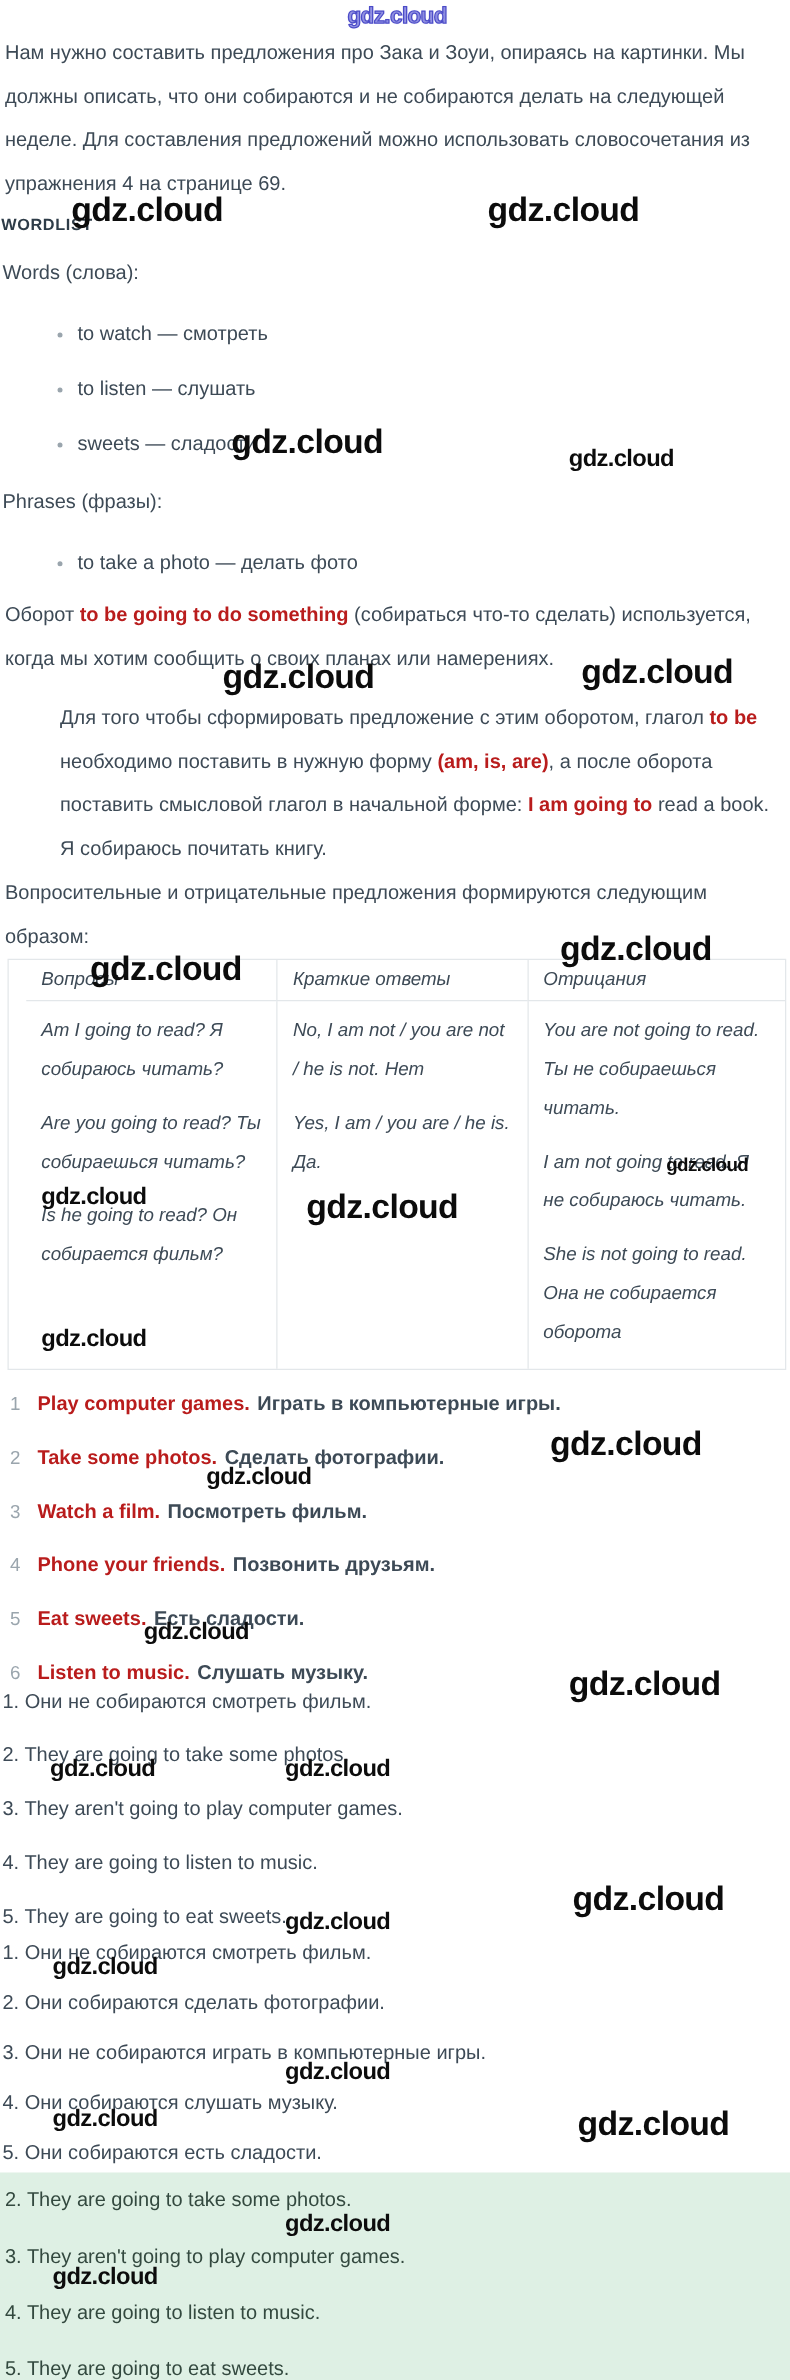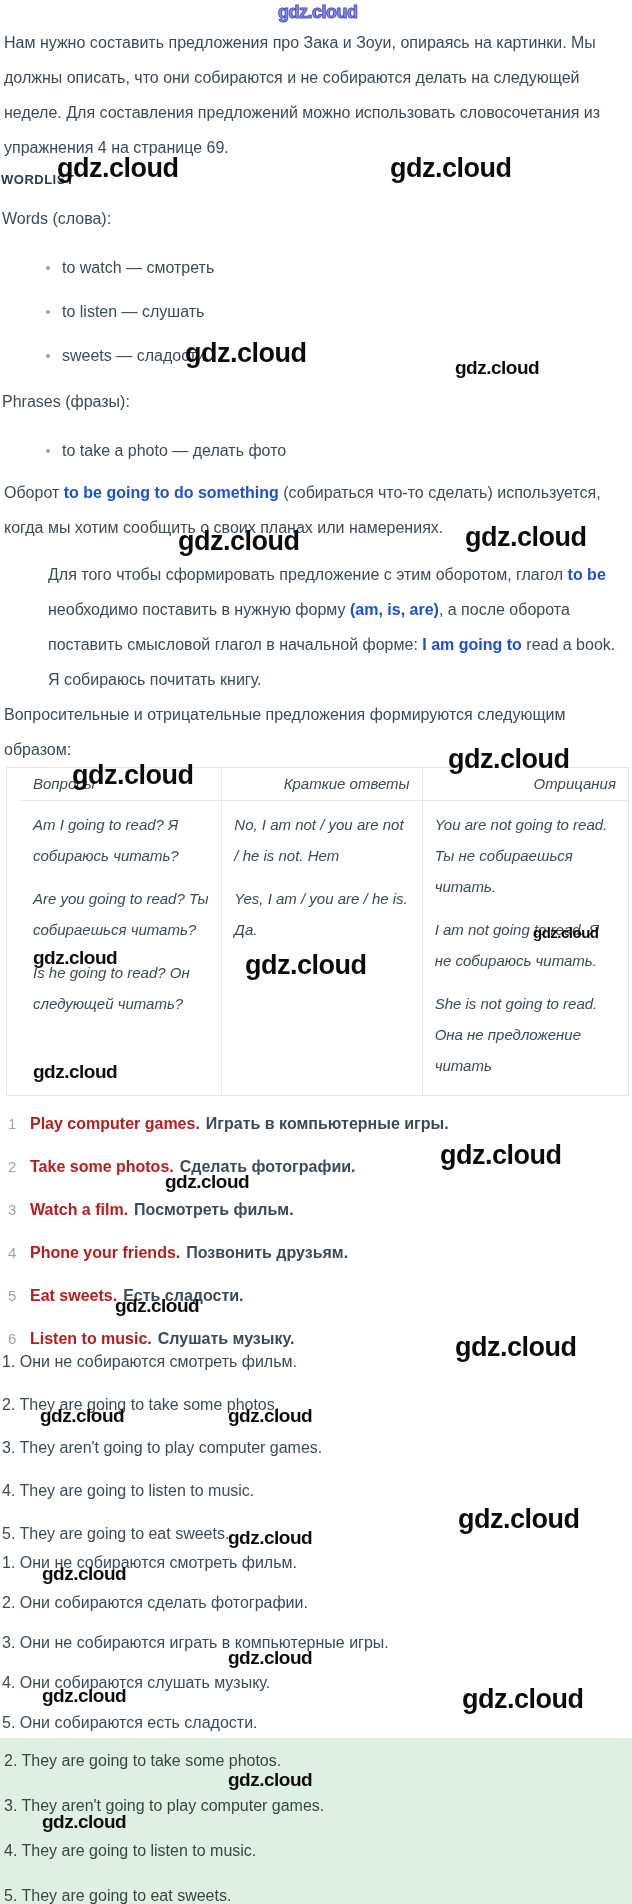--- a/index.html
+++ b/index.html
@@ -18,27 +18,27 @@
   .sub-label{margin:8px 0 0 0;padding:0 0 0 2px;line-height:35px;}
   ul.wlist{list-style:none;margin:10px 0 0 0;padding:0;}
   ul.wlist li{height:44px;display:flex;align-items:center;padding-left:62px;position:relative;}
   ul.wlist li::before{content:"";position:absolute;left:46px;top:50%;margin-top:-2px;
     width:4px;height:4px;border-radius:50%;background:#9aa5ad;}
   .phr-label{margin:6px 12px 0 0;padding:0 0 0 2px;line-height:35px;}
   
   .gpar{margin:0;padding:0 6px 0 4px;line-height:35px;}
   .gpar.m1{margin-top:2px;}
   .gpar.m2{margin-top:12px;padding-left:48px;}
-  .gpar b{color:#1d4ed8;}
+  .gpar b{color:#b91c1c;}
   
   .gtable{margin:0 3px 0 6px;border:1px solid #e3e7ea;display:grid;
     grid-template-columns:1fr 1fr 1.03fr;font-size:15px;padding-left:14px;}
   .gtable .th{font-style:italic;padding:6px 12px;line-height:20px;
     border-bottom:1px solid #e3e7ea;}
-  .gtable .th + .th{border-left:1px solid #e3e7ea;text-align:right;}
+  .gtable .th + .th{border-left:1px solid #e3e7ea;}
   .gtable .td{padding:8px 12px 14px 12px;font-style:italic;}
   .gtable .td + .td{border-left:1px solid #e3e7ea;}
   .gtable .td p{margin:0 0 12px 0;line-height:31px;}
   .gtable .td p:last-child{margin-bottom:0;}
   
   .ex-list{margin:6px 0 0 0;}
   .ex-item{height:43px;display:flex;align-items:center;padding-left:8px;}
   .ex-num{width:22px;flex:0 0 22px;color:#9aa5ad;font-size:15px;}
   .ex-en{font-weight:bold;color:#b91c1c;margin-right:6px;white-space:nowrap;}
   .ex-ru{white-space:nowrap;font-weight:bold;}
@@ -94,30 +94,30 @@
 
   <p class="gpar">Вопросительные и отрицательные предложения формируются следующим образом:</p>
 
   <div class="gtable">
     <div class="th">Вопросы</div>
     <div class="th">Краткие ответы</div>
     <div class="th">Отрицания</div>
     <div class="td">
       <p>Am I going to read? Я собираюсь читать?</p>
       <p>Are you going to read? Ты собираешься читать?</p>
-      <p>Is he going to read? Он следующей читать?</p>
+      <p>Is he going to read? Он собирается фильм?</p>
     </div>
     <div class="td">
       <p>No, I am not / you are not / he is not. Нет</p>
       <p>Yes, I am / you are / he is. Да.</p>
     </div>
     <div class="td">
       <p>You are not going to read. Ты не собираешься читать.</p>
       <p>I am not going to read. Я не собираюсь читать.</p>
-      <p>She is not going to read. Она не предложение читать</p>
+      <p>She is not going to read. Она не собирается оборота</p>
     </div>
   </div>
 
   <div class="ex-list">
     <div class="ex-item">
         <span class="ex-num">1</span>
         <span class="ex-en">Play computer games.</span>
         <span class="ex-ru">Играть в компьютерные игры.</span>
       </div>
     <div class="ex-item">

